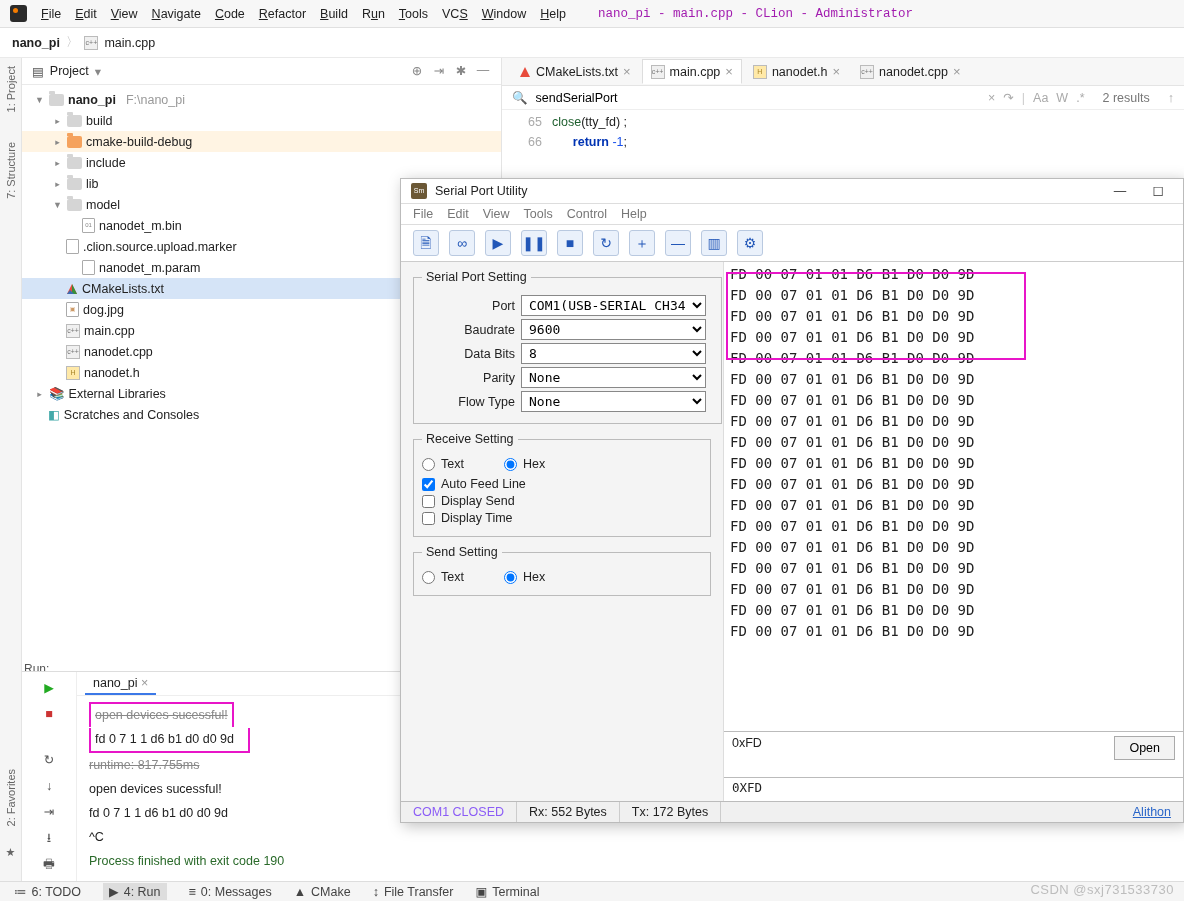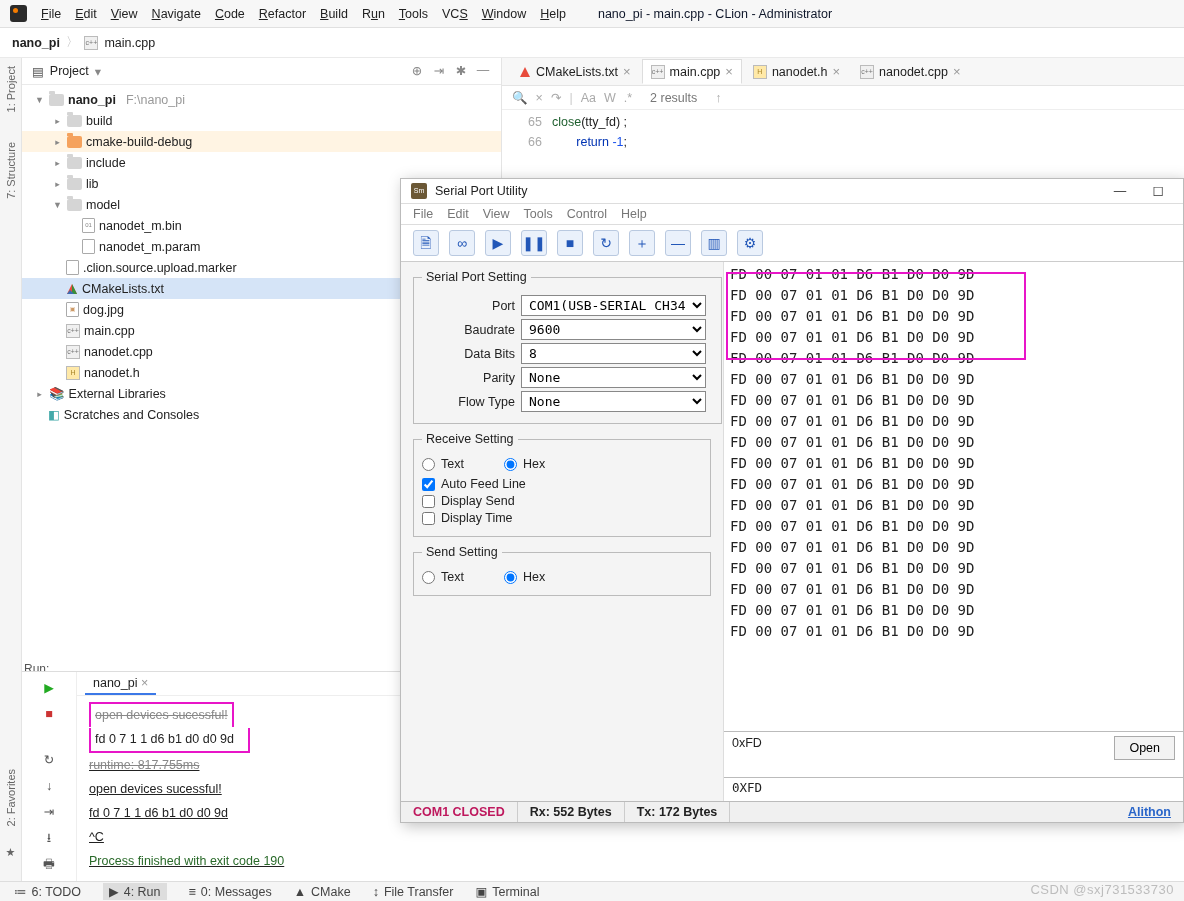--- a/index.html
+++ b/index.html
@@ -4,21 +4,21 @@
 <style>
 * { margin:0; padding:0; box-sizing:border-box; font-family:"Segoe UI",Arial,sans-serif; font-size:12.5px; }
 body { background:#f2f2f2; width:1184px; height:901px; overflow:hidden; position:relative; color:#222; }
 .main-win { position:absolute; inset:0; background:#fff; }
 
 .menubar { display:flex; align-items:center; gap:14px; padding:5px 10px; background:#f7f7f7; border-bottom:1px solid #e0e0e0; }
 .menubar .logo { width:17px; height:17px; background:#2b2b2b; border-radius:3px; position:relative; }
 .menubar .logo::after { content:""; position:absolute; top:3px; left:3px; width:5px; height:5px; background:#f57c00; border-radius:50%; }
 .menubar .mi { cursor:pointer; }
 .menubar .mi u { text-decoration:underline; }
-.menubar .title { color:#0f172a; margin-left:18px; }
+.menubar .title { color:#a21caf; margin-left:18px;font-family:Liberation Mono, monospace; }
 
 .crumbs { display:flex; align-items:center; gap:6px; padding:6px 12px; background:#fff; border-bottom:1px solid #eaeaea; }
 .crumbs .sep { color:#bbb; }
 .cpp-ico { display:inline-block; width:14px; height:14px; background:#f0f0f0; border:1px solid #bbb; color:#777; font-size:7px; line-height:12px; text-align:center; }
 
 .body-area { display:flex; height:790px; }
 .left-gutter { width:22px; background:#f5f5f5; border-right:1px solid #e4e4e4; display:flex; flex-direction:column; align-items:center; padding-top:8px; gap:30px; }
 .left-gutter span { writing-mode:vertical-rl; transform:rotate(180deg); color:#666; font-size:11px; }
 
 .project-pane { width:480px; border-right:1px solid #e4e4e4; background:#fff; display:flex; flex-direction:column; }
@@ -44,31 +44,31 @@
 .tab.active { background:#fff; border:1px solid #ddd; border-bottom:1px solid #fff; }
 .tab .x { color:#999; font-size:13px; }
 .searchbar { display:flex; align-items:center; gap:8px; padding:4px 10px; border-bottom:1px solid #eee; }
 .searchbar input { border:none; flex:1; outline:none; }
 .searchbar .ico { color:#aaa; cursor:pointer; }
 .results { color:#777; padding:0 10px; white-space:nowrap; }
 .code { display:flex; }
 .gut { width:50px; text-align:right; color:#aaa; font-family:Consolas,monospace; padding:2px 10px 2px 0; line-height:20px; }
 .src { font-family:Consolas,monospace; padding:2px 0; line-height:20px;text-align:right; }
 .src .fn { color:#206030; }
-.src .kw { color:#0033b3; font-weight:400; }
+.src .kw { color:#0033b3; font-weight:700; }
 .src .num { color:#1750eb; }
 
 .run-pane { position:absolute; left:22px; bottom:20px; right:0; height:210px; border-top:1px solid #ddd; background:#fff; display:flex; }
 .run-left { width:55px; border-right:1px solid #eee; display:flex; flex-direction:column; align-items:center; padding:6px 0; gap:6px; }
 .run-left div { width:20px; height:20px; color:#555; text-align:center; cursor:pointer; line-height:20px; }
 .run-main { flex:1; display:flex; flex-direction:column; }
 .run-tabs { display:flex; align-items:center; border-bottom:1px solid #eee; padding-left:8px; height:24px; }
 .run-tab { padding:3px 8px; border-bottom:2px solid transparent; }
 .run-tab.active { border-bottom:2px solid #3b78e7; }
-.run-out { font-family:Consolas,monospace; padding:6px 12px; line-height:23px; color:#222;text-decoration:underline; }
+.run-out { font-family:Consolas,monospace; padding:6px 12px; line-height:23px; color:#222; }
 .hl-box { border:2px solid #e815c8; display:inline-block; padding:0 4px; }
 .run-out .exit { color:#2a6a2a; }
 
 .bottom-bar { position:absolute; left:0; right:0; bottom:0; height:20px; background:#f5f5f5; border-top:1px solid #ddd; display:flex; align-items:center; gap:22px; padding:0 14px; font-size:11.5px; color:#444; }
 .bottom-bar .bi { display:flex; align-items:center; gap:5px; cursor:pointer; }
 
 .left-gutter2 { position:absolute; left:0; bottom:20px; width:22px; height:120px; background:#f5f5f5; border-right:1px solid #e4e4e4; display:flex; flex-direction:column; align-items:center; gap:20px; padding-top:8px; }
 .left-gutter2 span { writing-mode:vertical-rl; transform:rotate(180deg); color:#666; font-size:11px; }
 
 
@@ -88,22 +88,22 @@
 .frow label { width:86px; text-align:right; margin-right:6px; }
 .frow select, .frow input[type=text] { flex:1; border:1px solid #888; background:#fff; height:21px; font-family:Consolas,monospace; font-size:13px; padding:0 3px; }
 .chk { display:flex; align-items:center; gap:6px; margin:3px 0; }
 .spu-right { flex:1; display:flex; flex-direction:column; border-left:1px solid #ddd; }
 .rx { flex:1; font-family:Consolas,monospace; font-size:14px; padding:2px 6px 6px 6px; line-height:21px; overflow:hidden; white-space:pre; background:#fff; position:relative; }
 .rx-hl { position:absolute; border:2px solid #e815c8; }
 .txh { height:46px; border-top:1px solid #bbb; background:#fff; padding:4px 8px; font-family:Consolas,monospace; display:flex; align-items:flex-start; justify-content:space-between; }
 .openbtn { border:1px solid #aaa; background:#f3f3f3; padding:4px 14px; cursor:pointer; }
 .txi { height:24px; border-top:1px solid #bbb; background:#fff; padding:2px 8px; font-family:Consolas,monospace; }
 .spu-status { display:flex; border-top:1px solid #bbb; background:#f0f0f0; font-size:12px; }
-.spu-status > div { border-right:1px solid #ccc; padding:3px 12px;font-weight:bold; }
-.spu-status .closed { color:#be185d; font-weight:700; }
+.spu-status > div { border-right:1px solid #ccc; padding:3px 12px; }
+.spu-status .closed { color:#8b5cf6; font-weight:400; }
 .spu-status .link { color:#2965c9; text-decoration:underline; margin-left:auto; border-right:none; }
 
 .watermark { position:absolute; right:10px; bottom:4px; color:#bdbdbd; font-size:13px; letter-spacing:.5px; pointer-events:none; }
 .run-label { position:absolute; left:24px; top:662px; color:#555; font-size:12px; }
 </style>
 </head>
 <body>
 
 <div class="main-win">
 
@@ -177,27 +177,27 @@
           </div>
         <div class="tree-row" style="padding-left:30px">
             <span class="tc">▼</span>
             <div class="folder-ico"></div>
             <span>model</span>
           </div>
         <div class="tree-row" style="padding-left:60px">
             <span class="file-ico">01</span>
             <span>nanodet_m.bin</span>
           </div>
+        <div class="tree-row" style="padding-left:44px">
+            <span class="file-ico"></span>
+            <span>.clion.source.upload.marker</span>
+          </div>
         <div class="tree-row" style="padding-left:60px">
             <span class="file-ico"></span>
             <span>nanodet_m.param</span>
-          </div>
-        <div class="tree-row" style="padding-left:44px">
-            <span class="file-ico"></span>
-            <span>.clion.source.upload.marker</span>
           </div>
         <div class="tree-row sel" style="padding-left:44px">
             <svg class="tri-ico" viewBox="0 0 12 12">
               <polygon points="6,1 11,11 1,11" fill="#e84b3c"></polygon>
               <polygon points="6,1 6,11 11,11" fill="#3a8f3a"></polygon>
               <polygon points="4,7 8,11 1,11" fill="#3b6db5"></polygon>
             </svg>
             <span>CMakeLists.txt</span>
           </div>
         <div class="tree-row" style="padding-left:44px">
@@ -248,20 +248,21 @@
             <span class="x">×</span>
           </div>
         <div class="tab">
             <span class="cpp-ico">c++</span>
             <span>nanodet.cpp</span>
             <span class="x">×</span>
           </div>
       </div>
       <div class="searchbar">
         <span class="ico">🔍</span>
+        <input value="sendSerialPort" style="">
         <span class="ico">×</span>
         <span class="ico">↷</span>
         <span style="color:#ccc">|</span>
         <span class="ico">Aa</span>
         <span class="ico">W</span>
         <span class="ico">.*</span>
         <span class="results">2 results</span>
         <span class="ico">↑</span>
       </div>
       <div class="code">

